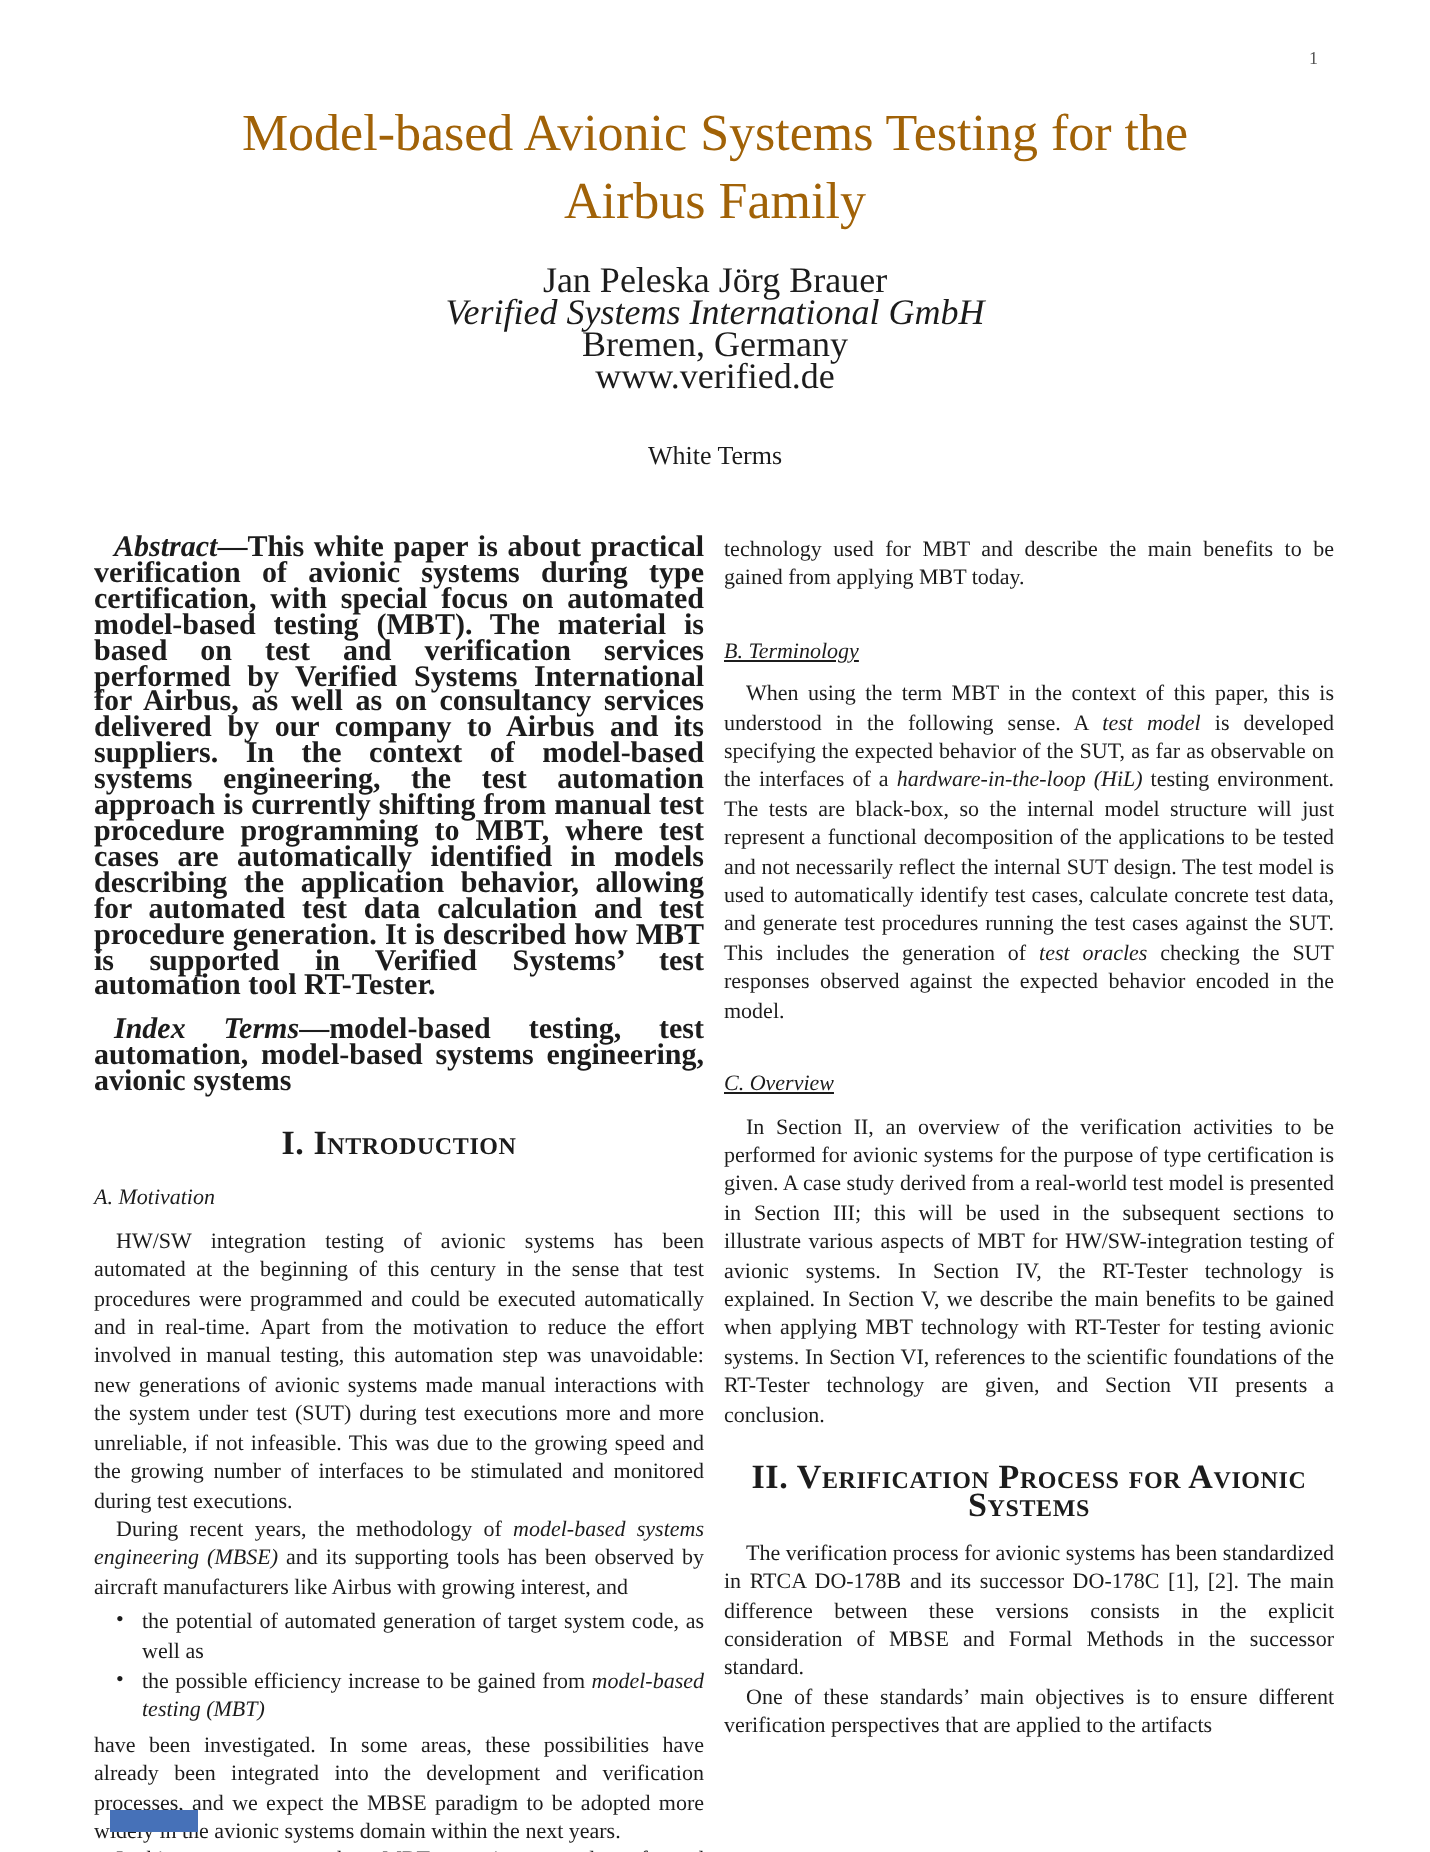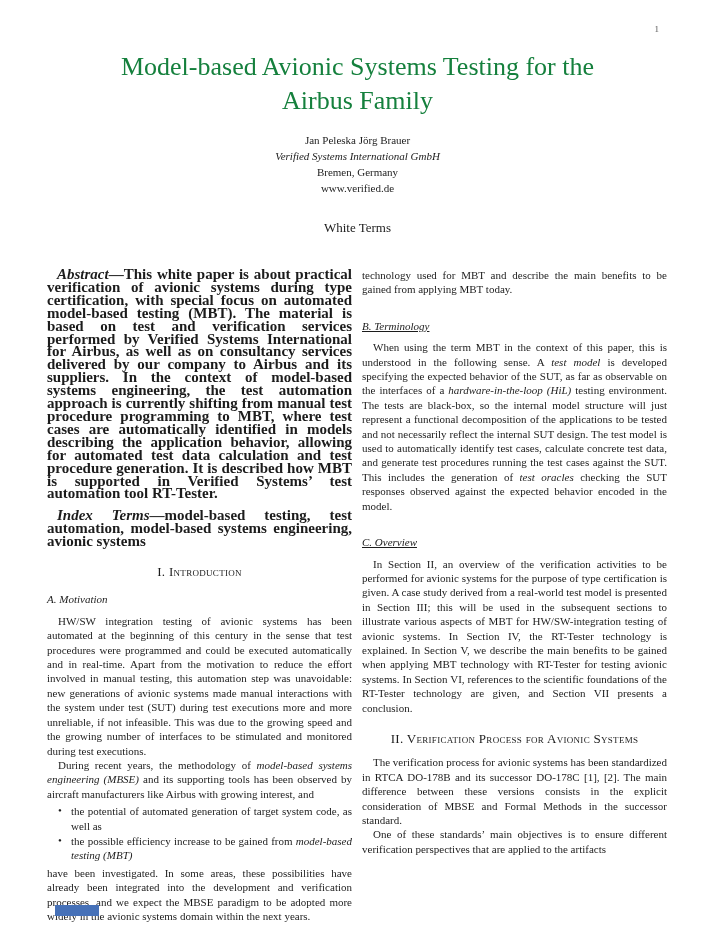--- a/index.html
+++ b/index.html
@@ -16,26 +16,26 @@
     position:absolute; top:24px; right:56px;
     font-size:9px; color:#555;
   }
   .paper-title {
     margin:50px auto 0 auto;
     max-width:545px;
     text-align:center;
     font-size:26px;
     line-height:34px;
     font-weight:normal;
-    color:#15803d;
+    color:#a16207;
   }
   .authors-block {
     margin-top:14px;
     text-align:center;
-    font-size:11px;
+    font-size:18px;
     line-height:16px;
   }
   .authors-block .affiliation { font-style:italic; }
   .doc-type {
     margin-top:24px;
     text-align:center;
     font-size:13px;
   }
   .columns {
     display:flex;
@@ -54,22 +54,22 @@
     font-size:15px;
     line-height:12.9px;
     text-indent:10px;
     margin:0;
   }
   .index-terms-block { margin-top:9px; }
   .lead-label { font-style:italic; }
   .section-heading {
     text-align:center;
     font-variant:small-caps;
-    font-weight:normal;
-    font-size:13px;
+    font-weight:bold;
+    font-size:17px;
     letter-spacing:0.3px;
     margin:17px 0 9px 0;
     text-indent:0;
   }
   .subsection-heading {
     font-style:italic;
     font-weight:normal;
     font-size:11px;
     margin:13px 0 7px 0;
     text-align:left;

